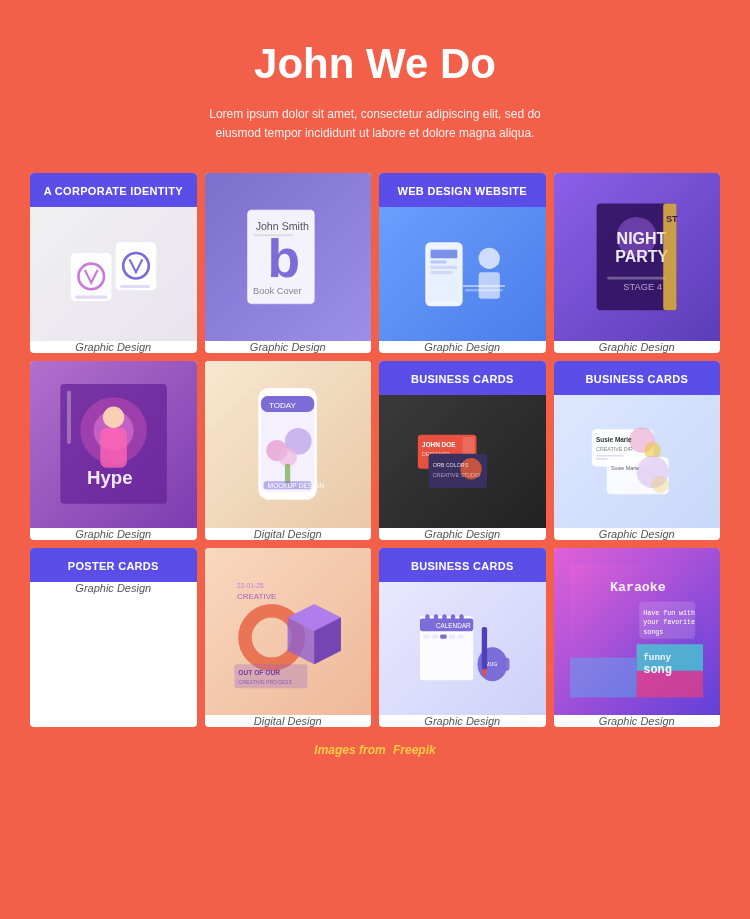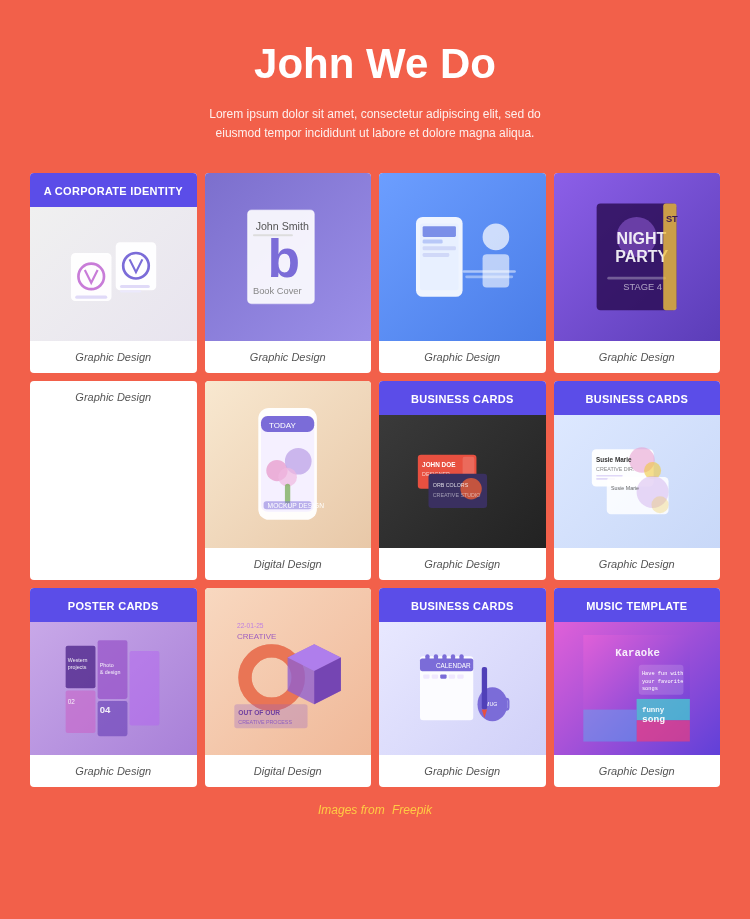--- a/index.html
+++ b/index.html
@@ -66,21 +66,21 @@
       flex: 1;
       height: 130px;
       overflow: hidden;
       position: relative;
       display: flex;
       align-items: center;
       justify-content: center;
     }
 
     .card-footer {
-      padding: 10px;
+      padding: 0;
       text-align: center;
       font-size: 11px;
       color: #555;
       font-style: italic;
     }
 
     
     .img-corporate { background: linear-gradient(135deg, #f0f0f0 0%, #e8e4ef 100%); }
     .img-brand { background: linear-gradient(135deg, #7c6fcd 0%, #9b8fe8 100%); }
     .img-web { background: linear-gradient(135deg, #6c9eff 0%, #4a7de8 100%); }
@@ -96,20 +96,21 @@
 
     
     .card-image svg { width: 80%; height: 80%; }
 
     .footer-note {
       text-align: center;
       padding: 16px 0 8px;
       font-size: 12px;
       color: rgba(255,255,255,0.8);
       font-style: italic;
+      font-weight: bold;
     }
 
     .footer-note span {
       color: #ffcc44;
     }
 
     
     .header-purple { background: #5b4de8; }
 
     .card-image-inner {
@@ -171,20 +172,23 @@
             <text x="24" y="78" font-size="7" fill="#888">Book Cover</text>
           </svg>
         </div>
       </div>
       <div class="card-footer">
         <span>Graphic Design</span>
       </div>
     </div>
 
     <div class="card">
+      <div class="card-header header-purple">
+        <span>Web Design Website</span>
+      </div>
       <div class="card-image img-web">
         <div class="card-image-inner">
           <svg viewBox="0 0 100 100" xmlns="http://www.w3.org/2000/svg">
 
             <rect x="15" y="20" width="35" height="60" rx="5" fill="white" opacity="0.9"></rect>
             <rect x="18" y="25" width="29" height="50" rx="2" fill="#e8f0ff"></rect>
 
             <rect x="20" y="27" width="25" height="8" rx="1" fill="#7b8fe8"></rect>
             <rect x="20" y="37" width="15" height="3" rx="1" fill="#b8c8f8"></rect>
             <rect x="20" y="42" width="25" height="3" rx="1" fill="#d0d8f8"></rect>
@@ -219,20 +223,36 @@
             <text x="72" y="24" font-size="7" font-weight="900" fill="rgba(40,10,80,0.9)">ST</text>
           </svg>
         </div>
       </div>
       <div class="card-footer">
         <span>Graphic Design</span>
       </div>
     </div>
 
     <div class="card">
+      <div class="card-image img-flyer">
+        <div class="card-image-inner">
+          <svg viewBox="0 0 100 100" xmlns="http://www.w3.org/2000/svg">
+            <rect x="10" y="5" width="80" height="90" rx="3" fill="rgba(100,30,150,0.7)"></rect>
+
+            <circle cx="50" cy="40" r="25" fill="rgba(255,100,200,0.3)"></circle>
+            <circle cx="50" cy="40" r="15" fill="rgba(255,150,230,0.4)"></circle>
+
+            <ellipse cx="50" cy="30" rx="8" ry="8" fill="rgba(255,220,180,0.9)"></ellipse>
+            <rect x="40" y="38" width="20" height="30" rx="5" fill="rgba(255,100,180,0.8)"></rect>
+
+            <text x="30" y="80" font-size="14" font-weight="900" fill="white" opacity="0.9">Hype</text>
+            <rect x="15" y="10" width="3" height="40" rx="1.5" fill="rgba(255,255,255,0.3)"></rect>
+          </svg>
+        </div>
+      </div>
       <div class="card-footer">
         <span>Graphic Design</span>
       </div>
     </div>
 
     <div class="card">
       <div class="card-image img-applications">
         <div class="card-image-inner">
           <svg viewBox="0 0 100 100" xmlns="http://www.w3.org/2000/svg">
 
@@ -308,39 +328,20 @@
       </div>
       <div class="card-footer">
         <span>Graphic Design</span>
       </div>
     </div>
 
     <div class="card">
       <div class="card-header header-purple">
         <span>Poster cards</span>
       </div>
-      <div class="card-image img-poster">
-        <div class="card-image-inner">
-          <svg viewBox="0 0 100 100" xmlns="http://www.w3.org/2000/svg">
-
-            <rect x="5" y="10" width="28" height="40" rx="2" fill="rgba(80,40,140,0.8)"></rect>
-            <rect x="5" y="52" width="28" height="40" rx="2" fill="rgba(200,100,200,0.6)"></rect>
-            <rect x="35" y="5" width="28" height="55" rx="2" fill="rgba(150,80,200,0.7)"></rect>
-            <rect x="35" y="62" width="28" height="33" rx="2" fill="rgba(100,60,180,0.6)"></rect>
-            <rect x="65" y="15" width="28" height="70" rx="2" fill="rgba(180,100,240,0.5)"></rect>
-
-            <text x="7" y="25" font-size="5" fill="white" opacity="0.9">Western</text>
-            <text x="7" y="32" font-size="5" fill="white" opacity="0.9">projects</text>
-            <text x="7" y="65" font-size="6" fill="white" opacity="0.9">02</text>
-            <text x="37" y="30" font-size="5" fill="white" opacity="0.9">Photo</text>
-            <text x="37" y="37" font-size="5" fill="white" opacity="0.9">&amp; design</text>
-            <text x="37" y="73" font-size="9" font-weight="700" fill="white" opacity="0.9">04</text>
-          </svg>
-        </div>
-      </div>
       <div class="card-footer">
         <span>Graphic Design</span>
       </div>
     </div>
 
     <div class="card">
       <div class="card-image img-animation">
         <div class="card-image-inner">
           <svg viewBox="0 0 100 100" xmlns="http://www.w3.org/2000/svg">
 
@@ -398,23 +399,20 @@
             <polygon points="68,70 73,70 70.5,78" fill="#e85040"></polygon>
           </svg>
         </div>
       </div>
       <div class="card-footer">
         <span>Graphic Design</span>
       </div>
     </div>
 
     <div class="card">
-      <div class="card-header header-purple">
-        <span>Music Template</span>
-      </div>
       <div class="card-image img-music">
         <div class="card-image-inner">
           <svg viewBox="0 0 100 100" xmlns="http://www.w3.org/2000/svg">
             <defs>
               <linearGradient id="musicGrad" x1="0%" y1="0%" x2="100%" y2="100%">
                 <stop offset="0%" style="stop-color:#e060d8;stop-opacity:1"></stop>
                 <stop offset="100%" style="stop-color:#6040d8;stop-opacity:1"></stop>
               </linearGradient>
             </defs>
 

